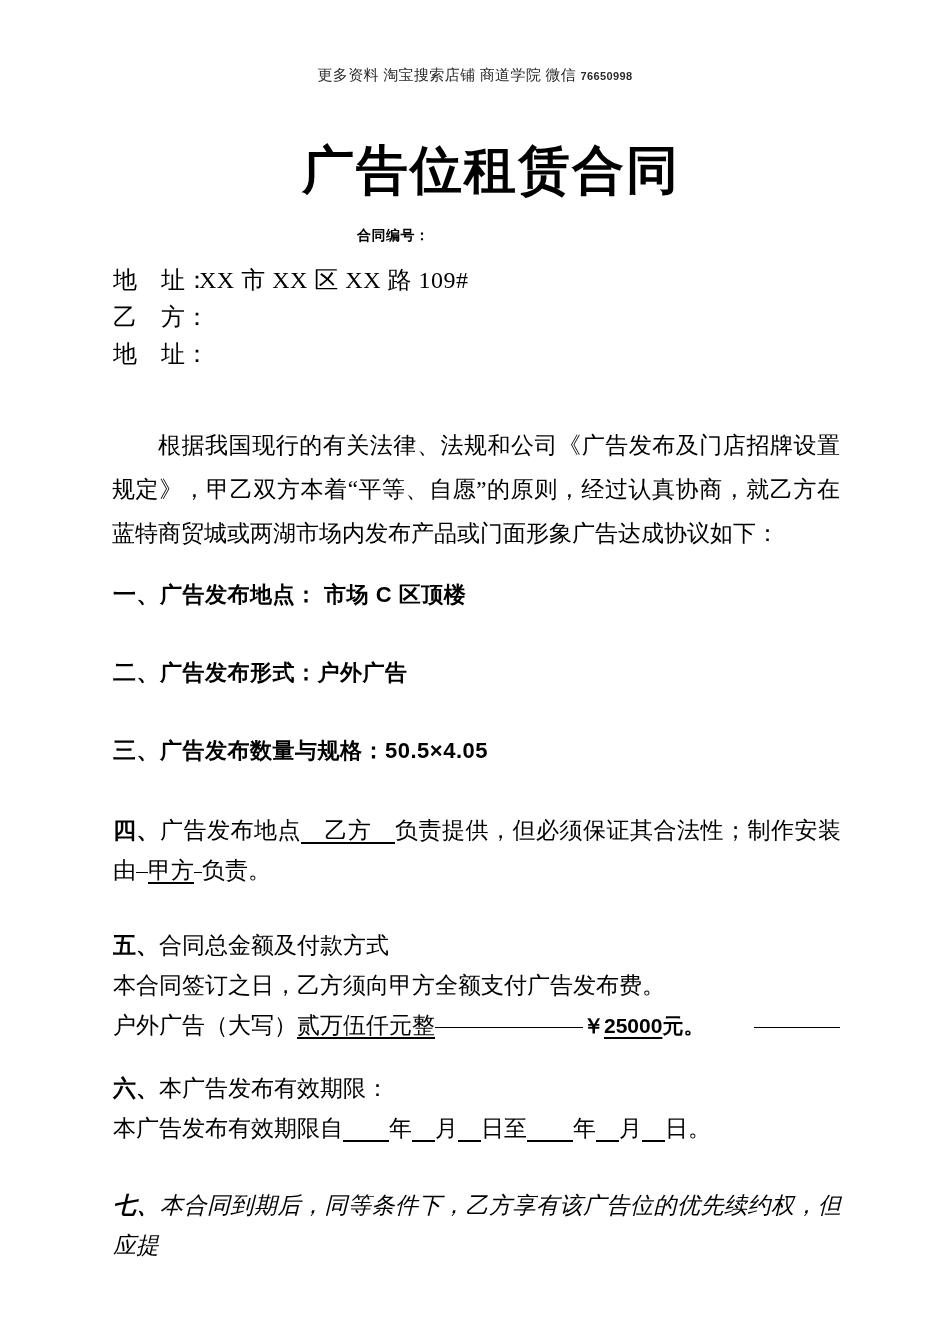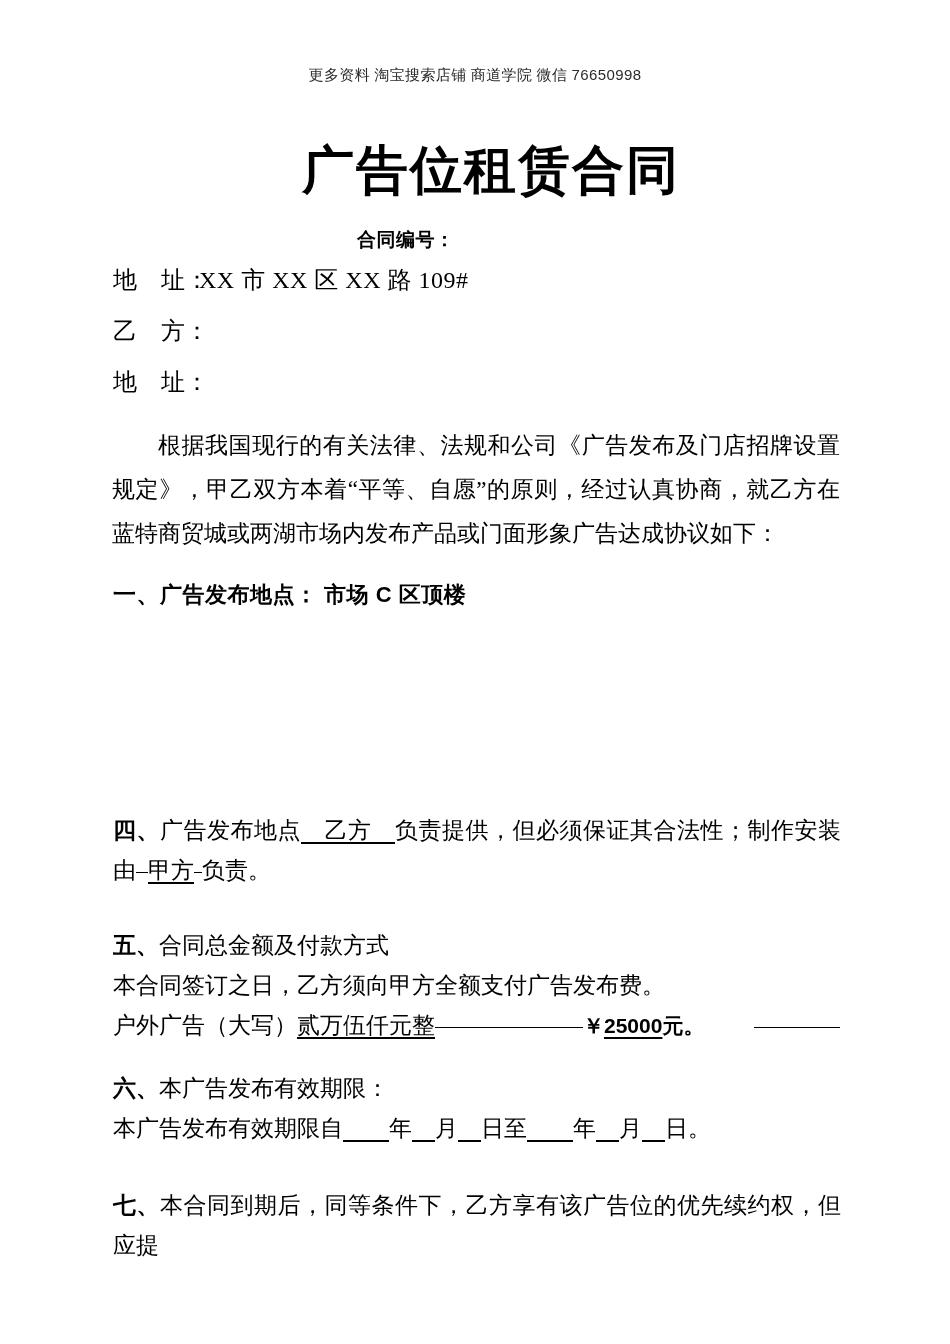--- a/index.html
+++ b/index.html
@@ -32,22 +32,22 @@
     width: 950px;
     text-align: center;
     font-family: "Liberation Serif", "DejaVu Serif", serif;
     font-size: 15px;
     letter-spacing: 0.4px;
     color: #2b2b2b;
     white-space: nowrap;
   }
   .doc-header .wx-num {
     font-family: "Liberation Sans", "DejaVu Sans", sans-serif;
-    font-weight: 400;
-    font-size: 15px;
+    font-weight: 700;
+    font-size: 11px;
   }
 
   
   .doc-title {
     position: absolute;
     left: 16px;
     top: 136px;
     width: 950px;
     text-align: center;
     font-family: "Liberation Sans", "DejaVu Sans", sans-serif;
@@ -57,38 +57,38 @@
     color: #000;
   }
 
   
   .contract-no {
     position: absolute;
     left: 357px;
     top: 227px;
     font-family: "Liberation Sans", "DejaVu Sans", sans-serif;
     font-weight: 700;
-    font-size: 19px;
+    font-size: 14px;
     letter-spacing: 0.5px;
   }
 
   
   .parties {
     position: absolute;
     left: 113px;
     top: 262px;
     width: 740px;
   }
   .party-line {
     font-family: "Liberation Serif", "DejaVu Serif", serif;
     font-size: 24px;
     line-height: 37px;
     white-space: pre;
   }
-  .party-line.gap-before { margin-top: 14px; }
+  .party-line.gap-before { margin-top: 0; }
   .party-label {
     display: inline-block;
     width: 86px;
   }
   .party-value { letter-spacing: 0.5px; }
 
   
   .intro-para {
     position: absolute;
     left: 112px;
@@ -149,21 +149,21 @@
     font-weight: 700;
     font-size: 21px;
   }
 
   .c1 { top: 574px; }
   .c2 { top: 652px; }
   .c3 { top: 730px; }
   .c4 { top: 810px; }
   .c5 { top: 925px; }
   .c6 { top: 1068px; }
-  .c7 { top: 1185px; }
+  .c7 { top: 1185px; font-style: italic; }
 </style>
 </head>
 <body>
 
 <div class="page">
 
   <div class="doc-header"><span>更多资料 淘宝搜索店铺 商道学院  微信 </span><span class="wx-num">76650998</span></div>
 
   <div class="doc-title">广告位租赁合同</div>
 
@@ -175,21 +175,23 @@
 
     <div class="party-line gap-before"><span class="party-label">乙　方：</span><span class="party-value"></span></div>
 
     <div class="party-line gap-before"><span class="party-label">地　址：</span><span class="party-value"></span></div>
   </div>
 
   <div class="intro-para">根据我国现行的有关法律、法规和公司《广告发布及门店招牌设置规定》，甲乙双方本着“平等、自愿”的原则，经过认真协商，就乙方在蓝特商贸城或两湖市场内发布产品或门面形象广告达成协议如下：</div>
 
   <div class="clause bold-all c1"><span class="clause-num">一、</span><span class="clause-body">广告发布地点：</span><span class="clause-body"> 市场 C 区顶楼</span></div>
 
-
+  <div class="clause bold-all c2"><span class="clause-num">二、</span><span class="clause-body">广告发布形式：</span><span class="clause-body">户外广告</span></div>
+
+  <div class="clause bold-all c3"><span class="clause-num">三、</span><span class="clause-body">广告发布数量与规格：</span><span class="clause-body">50.5×4.05</span></div>
 
   <div class="clause c4"><span class="clause-num">四、</span><span>广告发布地点</span><span class="blank-ul">　乙方　</span><span>负责提供，但必须保证其合法性；制作安装由</span><span class="blank-rule" style="width:12px"></span><span class="blank-ul">甲方</span><span class="blank-rule" style="width:8px"></span><span>负责。</span></div>
 
   <div class="clause c5">
     <div><span class="clause-num">五、</span><span>合同总金额及付款方式</span></div>
     <div class="sub-line">本合同签订之日，乙方须向甲方全额支付广告发布费。</div>
     <div class="sub-line"><span>户外广告（大写）</span><span class="blank-ul">贰万伍仟元整</span><span class="blank-rule" style="width:148px"></span><span class="amt-big">￥</span><span class="amt-big blank-ul">25000</span><span class="amt-big">元。</span><span class="blank-rule" style="width:40px;margin-left:10px;border-bottom:none"></span><span class="blank-rule" style="width:86px"></span></div>
   </div>
 
   <div class="clause c6">

